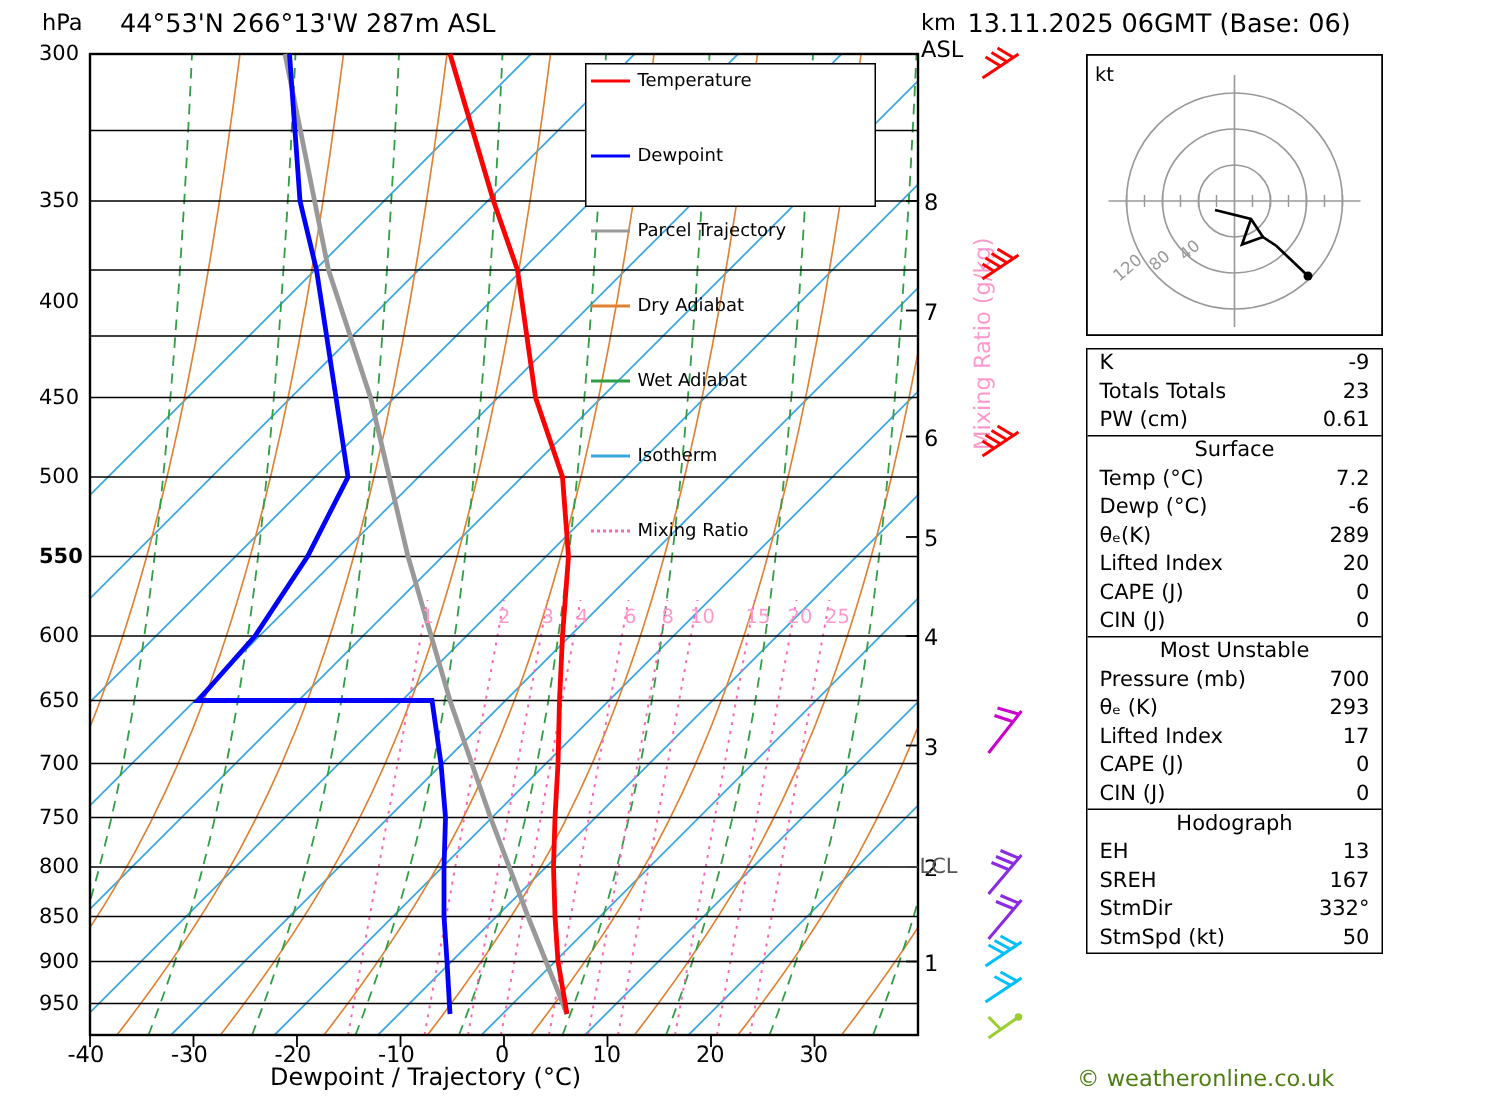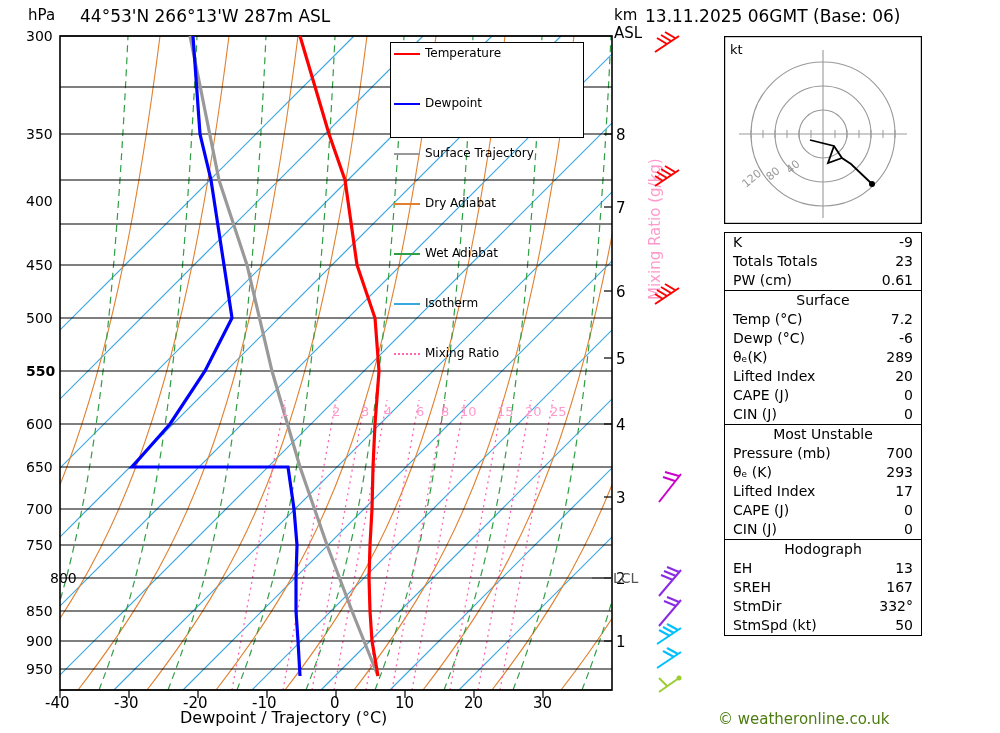--- a/index.html
+++ b/index.html
@@ -152,21 +152,21 @@
 <div class="abs lbl" style="left:26px;top:28px;font-size:14px;">300</div>
 <div class="abs lbl" style="left:26px;top:126px;font-size:14px;">350</div>
 <div class="abs lbl" style="left:26px;top:193px;font-size:14px;">400</div>
 <div class="abs lbl" style="left:26px;top:257px;font-size:14px;">450</div>
 <div class="abs lbl" style="left:26px;top:310px;font-size:14px;">500</div>
 <div class="abs lbl" style="left:26px;top:363px;font-size:14px;font-weight:bold;">550</div>
 <div class="abs lbl" style="left:26px;top:416px;font-size:14px;">600</div>
 <div class="abs lbl" style="left:26px;top:459px;font-size:14px;">650</div>
 <div class="abs lbl" style="left:26px;top:501px;font-size:14px;">700</div>
 <div class="abs lbl" style="left:26px;top:537px;font-size:14px;">750</div>
-<div class="abs lbl" style="left:26px;top:570px;font-size:14px;margin-left:24px;">800</div>
+<div class="abs lbl" style="left:26px;top:570px;font-size:14px;">800</div>
 <div class="abs lbl" style="left:26px;top:603px;font-size:14px;">850</div>
 <div class="abs lbl" style="left:26px;top:633px;font-size:14px;">900</div>
 <div class="abs lbl" style="left:26px;top:661px;font-size:14px;">950</div>
 
 <div class="abs lbl" style="left:45px;top:694px;font-size:15px;">-40</div>
 <div class="abs lbl" style="left:114px;top:694px;font-size:15px;">-30</div>
 <div class="abs lbl" style="left:183px;top:694px;font-size:15px;">-20</div>
 <div class="abs lbl" style="left:252px;top:694px;font-size:15px;">-10</div>
 <div class="abs lbl" style="left:330px;top:694px;font-size:15px;">0</div>
 <div class="abs lbl" style="left:395px;top:694px;font-size:15px;">10</div>
@@ -200,21 +200,21 @@
   <div class="legend-row" style="margin-top:4px;">
     <div class="legend-swatch" style="border-top-color:#ff0000;"></div>
     <div class="legend-text">Temperature</div>
   </div>
   <div class="legend-row">
     <div class="legend-swatch" style="border-top-color:#0000ff;"></div>
     <div class="legend-text">Dewpoint</div>
   </div>
   <div class="legend-row">
     <div class="legend-swatch" style="border-top-color:#999999;"></div>
-    <div class="legend-text">Surface Trajectory</div>
+    <div class="legend-text">Parcel Trajectory</div>
   </div>
   <div class="legend-row">
     <div class="legend-swatch" style="border-top-color:#e08030;"></div>
     <div class="legend-text">Dry Adiabat</div>
   </div>
   <div class="legend-row">
     <div class="legend-swatch" style="border-top-color:#2f9e44;"></div>
     <div class="legend-text">Wet Adiabat</div>
   </div>
   <div class="legend-row">

